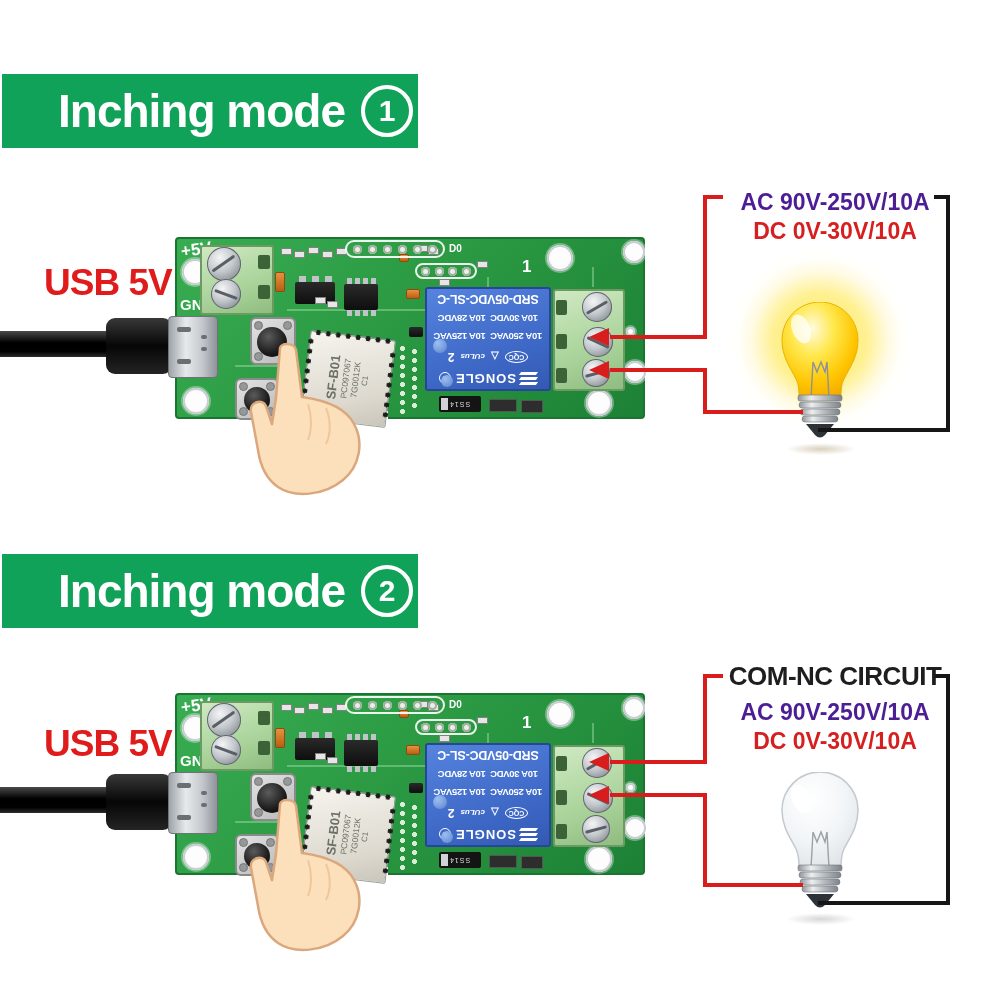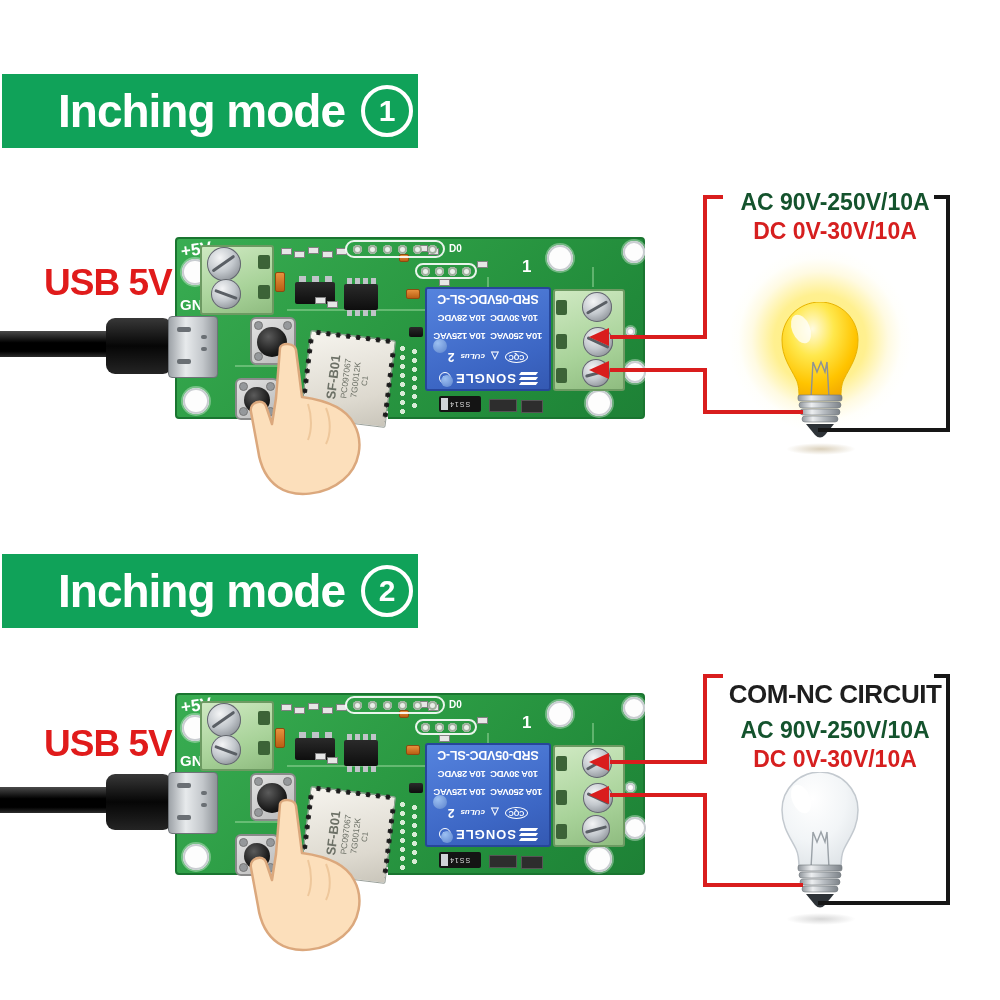--- a/index.html
+++ b/index.html
@@ -14,23 +14,23 @@
   .banner-label{color:#fff;font-size:46px;font-weight:bold;letter-spacing:-1px;}
   .banner-num{margin-left:16px;width:44px;height:44px;border:4px solid #fff;border-radius:50%;
           color:#fff;font-size:30px;font-weight:bold;display:flex;align-items:center;justify-content:center;}
 
   
   .usb-label{position:absolute;color:#e01b1b;font-size:37px;font-weight:bold;letter-spacing:-1px;}
   .s1 .usb-label{left:44px;top:262px;} .s2 .usb-label{left:44px;top:723px;}
 
   
   .circuit{position:absolute;left:695px;width:280px;text-align:center;z-index:5;}
-  .s1 .circuit{top:182px;} .s2 .circuit{top:679px;}
+  .s1 .circuit{top:182px;} .s2 .circuit{top:661px;}
   .circuit-title{color:#1e1e1e;font-size:26px;font-weight:bold;letter-spacing:-0.5px;}
-  .circuit-ac{color:#14532d;font-size:23px;font-weight:bold;margin-top:7px;}
+  .circuit-ac{color:#4c1d95;font-size:23px;font-weight:bold;margin-top:7px;}
   .circuit-dc{color:#d61f1f;font-size:23px;font-weight:bold;margin-top:2px;}
 
   
   .wire{position:absolute;z-index:4;}
   .wire.red{background:#d91d1d;} .wire.black{background:#161616;}
   .ah{position:absolute;width:0;height:0;border-top:9px solid transparent;
       border-bottom:9px solid transparent;border-right:20px solid #d91d1d;z-index:4;}
 
   
   .glow{position:absolute;left:727px;top:247px;width:186px;height:186px;z-index:1;

